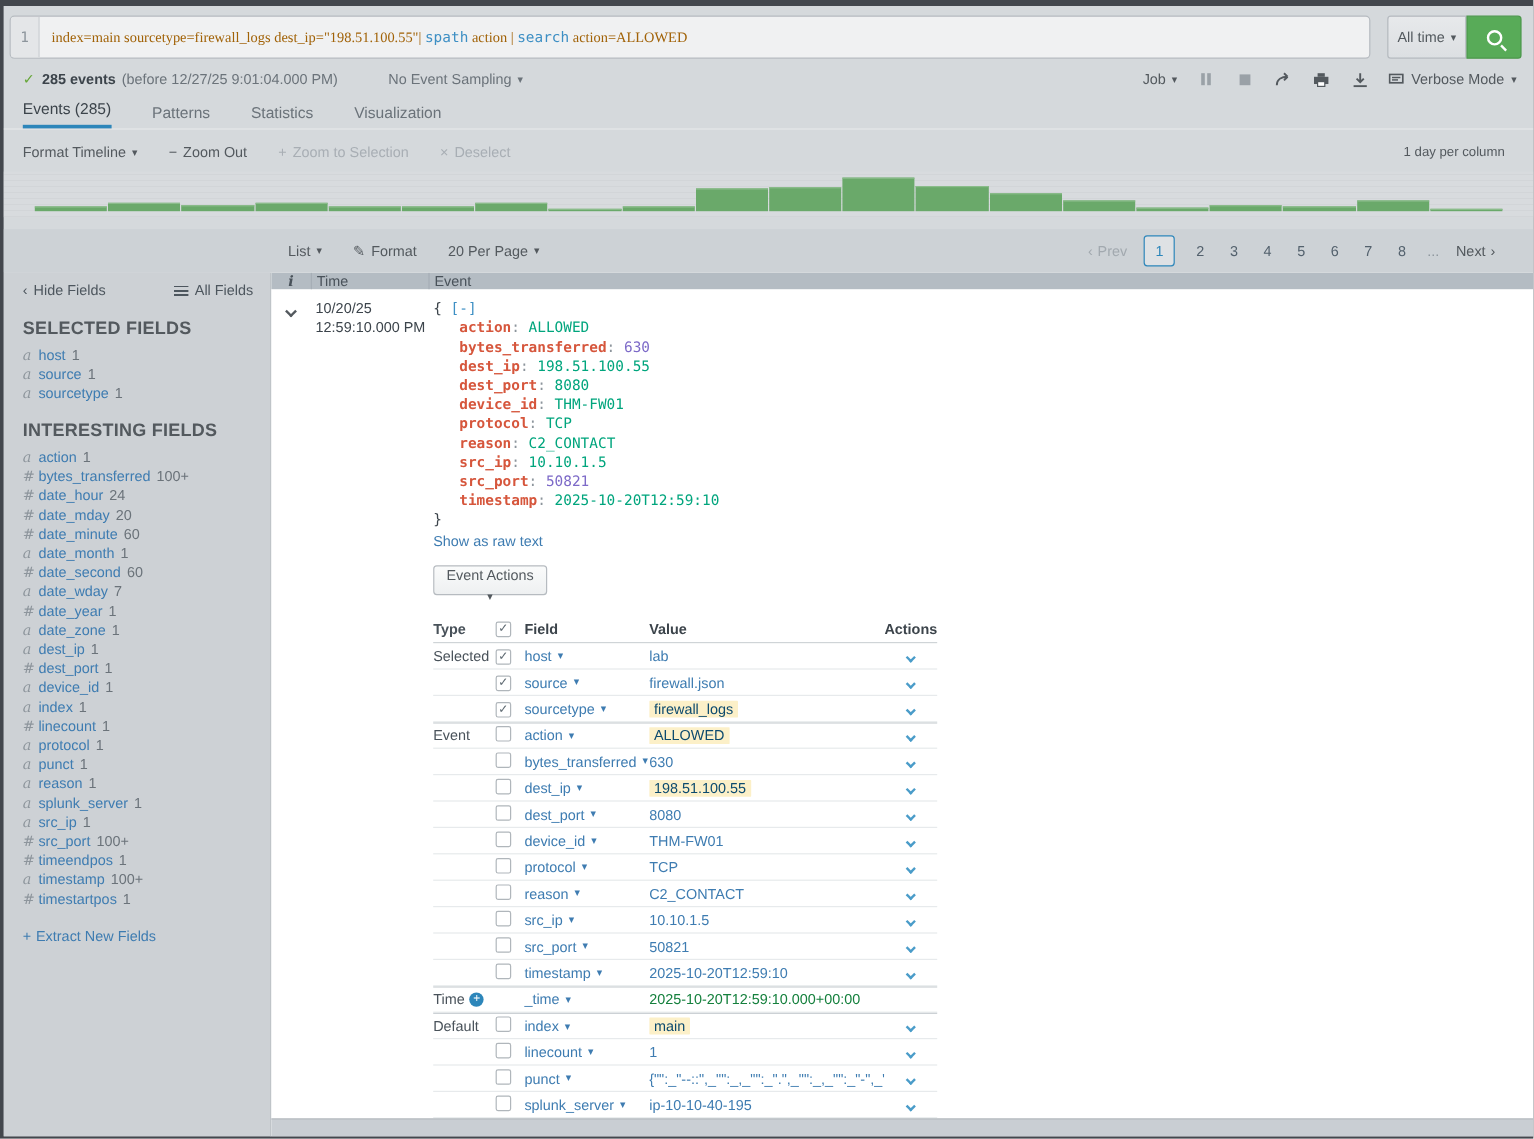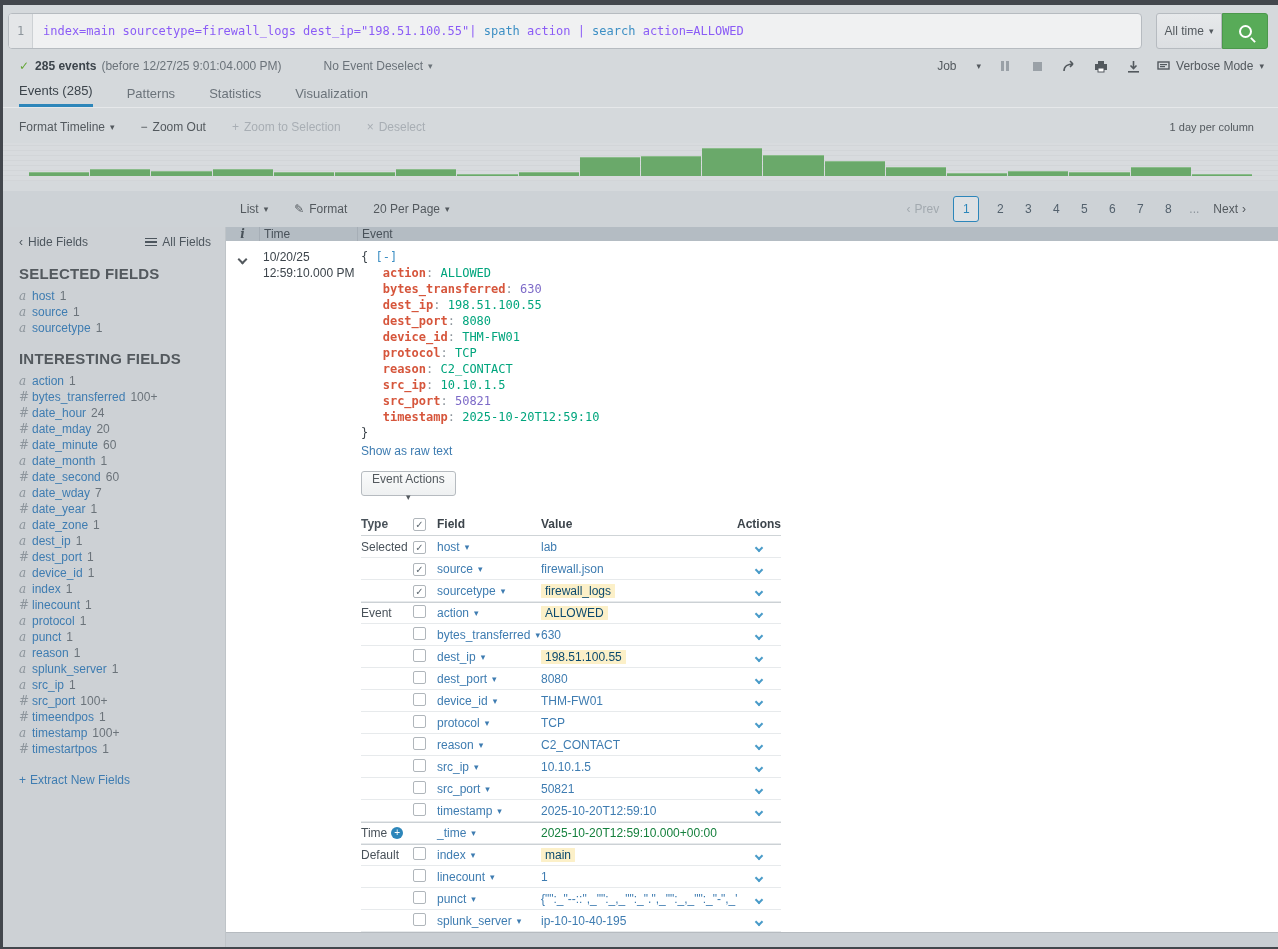--- a/index.html
+++ b/index.html
@@ -6,35 +6,35 @@
   body { font-family:"Liberation Sans","DejaVu Sans",sans-serif; font-size:12px; color:#3c444b; }
   .frame { width:1278px; height:949px; background:#43474d; padding:5px 0 2px 3px; overflow:hidden; }
   .app { width:1275px; height:942px; background:#d5d9dc; overflow:hidden; display:flex; flex-direction:column; }
 
   
   .search-row { height:46px; padding:8px 10px 0 5px; display:flex; align-items:flex-start; }
   .search-box { flex:1; height:36px; background:#f0f1f2; border:1px solid #b6bbc0; border-radius:4px; display:flex; align-items:stretch; overflow:hidden; }
   .gutter { width:24px; background:#e4e6e8; border-right:1px solid #cdd1d4; color:#8d959c; display:flex; align-items:center; justify-content:center; font-family:"DejaVu Sans Mono","Liberation Mono",monospace; }
   .query { flex:1; display:flex; align-items:center; padding-left:10px; font-family:"DejaVu Sans Mono","Liberation Mono",monospace; white-space:pre; color:#3c444b; }
   .q-keyword { color:#3d8fc4; }
-  .q-plain { color:#8b5cf6; }
+  .q-plain { color:#a16207;font-family:Liberation Serif, serif; }
   .time-range { margin-left:14px; height:36px; min-width:66px; background:linear-gradient(#e7e9eb,#dcdfe2); border:1px solid #b6bbc0; border-radius:3px 0 0 3px; display:flex; align-items:center; justify-content:center; gap:5px; color:#53595e; cursor:pointer; }
   .search-btn { width:46px; height:36px; background:#58ab58; border:1px solid #4c984c; border-radius:0 3px 3px 0; display:flex; align-items:center; justify-content:center; cursor:pointer; }
   .mag { position:relative; width:13px; height:13px; border:2px solid #fff; border-radius:50%; display:inline-block; }
   .mag::after { content:""; position:absolute; width:2px; height:6px; background:#fff; left:11px; top:10px; transform:rotate(-45deg); }
   .caret { font-size:9px; color:inherit; }
 
   
   .info-row { height:30px; padding:0 14px 0 16px; display:flex; align-items:center; }
   .check { color:#65a637; margin-right:6px; font-size:12px; }
   .ev-count { font-weight:bold; color:#3c444b; margin-right:5px; }
   .ev-note { color:#6b737a; }
   .sampling { color:#6b737a; margin-left:42px; display:flex; align-items:center; gap:5px; cursor:pointer; }
   .info-right { margin-left:auto; display:flex; align-items:center; gap:16px; color:#53595e; }
-  .job { display:flex; align-items:center; gap:20px; cursor:pointer; }
+  .job { display:flex; align-items:center; gap:5px; cursor:pointer; }
   .ic { display:inline-flex; align-items:center; justify-content:center; width:16px; height:14px; cursor:pointer; }
   .ic svg { display:block; }
   .pause-ic span { display:inline-block; width:3px; height:10px; background:#9aa1a7; margin:0 1px; }
   .stop-ic span { display:inline-block; width:9px; height:9px; background:#9aa1a7; }
   .verbose { display:flex; align-items:center; gap:6px; cursor:pointer; }
 
   
   .tabs-row { height:27px; padding-left:16px; display:flex; gap:34px; border-bottom:1px solid #e6e8ea; }
   .tab { font-size:13px; color:#6b737a; padding-bottom:6px; cursor:pointer; align-self:flex-end; }
   .tab.active { color:#3c444b; border-bottom:3px solid #2d86ba; }
@@ -136,21 +136,21 @@
     <div class="search-btn">
       <span class="mag"></span>
     </div>
   </div>
 
   <div class="info-row">
     <span class="check">✓</span>
     <span class="ev-count">285 events</span>
     <span class="ev-note">(before 12/27/25 9:01:04.000 PM)</span>
     <span class="sampling">
-      <span>No Event Deselect</span>
+      <span>No Event Sampling</span>
       <span class="caret">▾</span>
     </span>
     <div class="info-right">
       <span class="job">
         <span>Job</span>
         <span class="caret">▾</span>
       </span>
       <span class="ic pause-ic">
             <span></span>
             <span></span>

